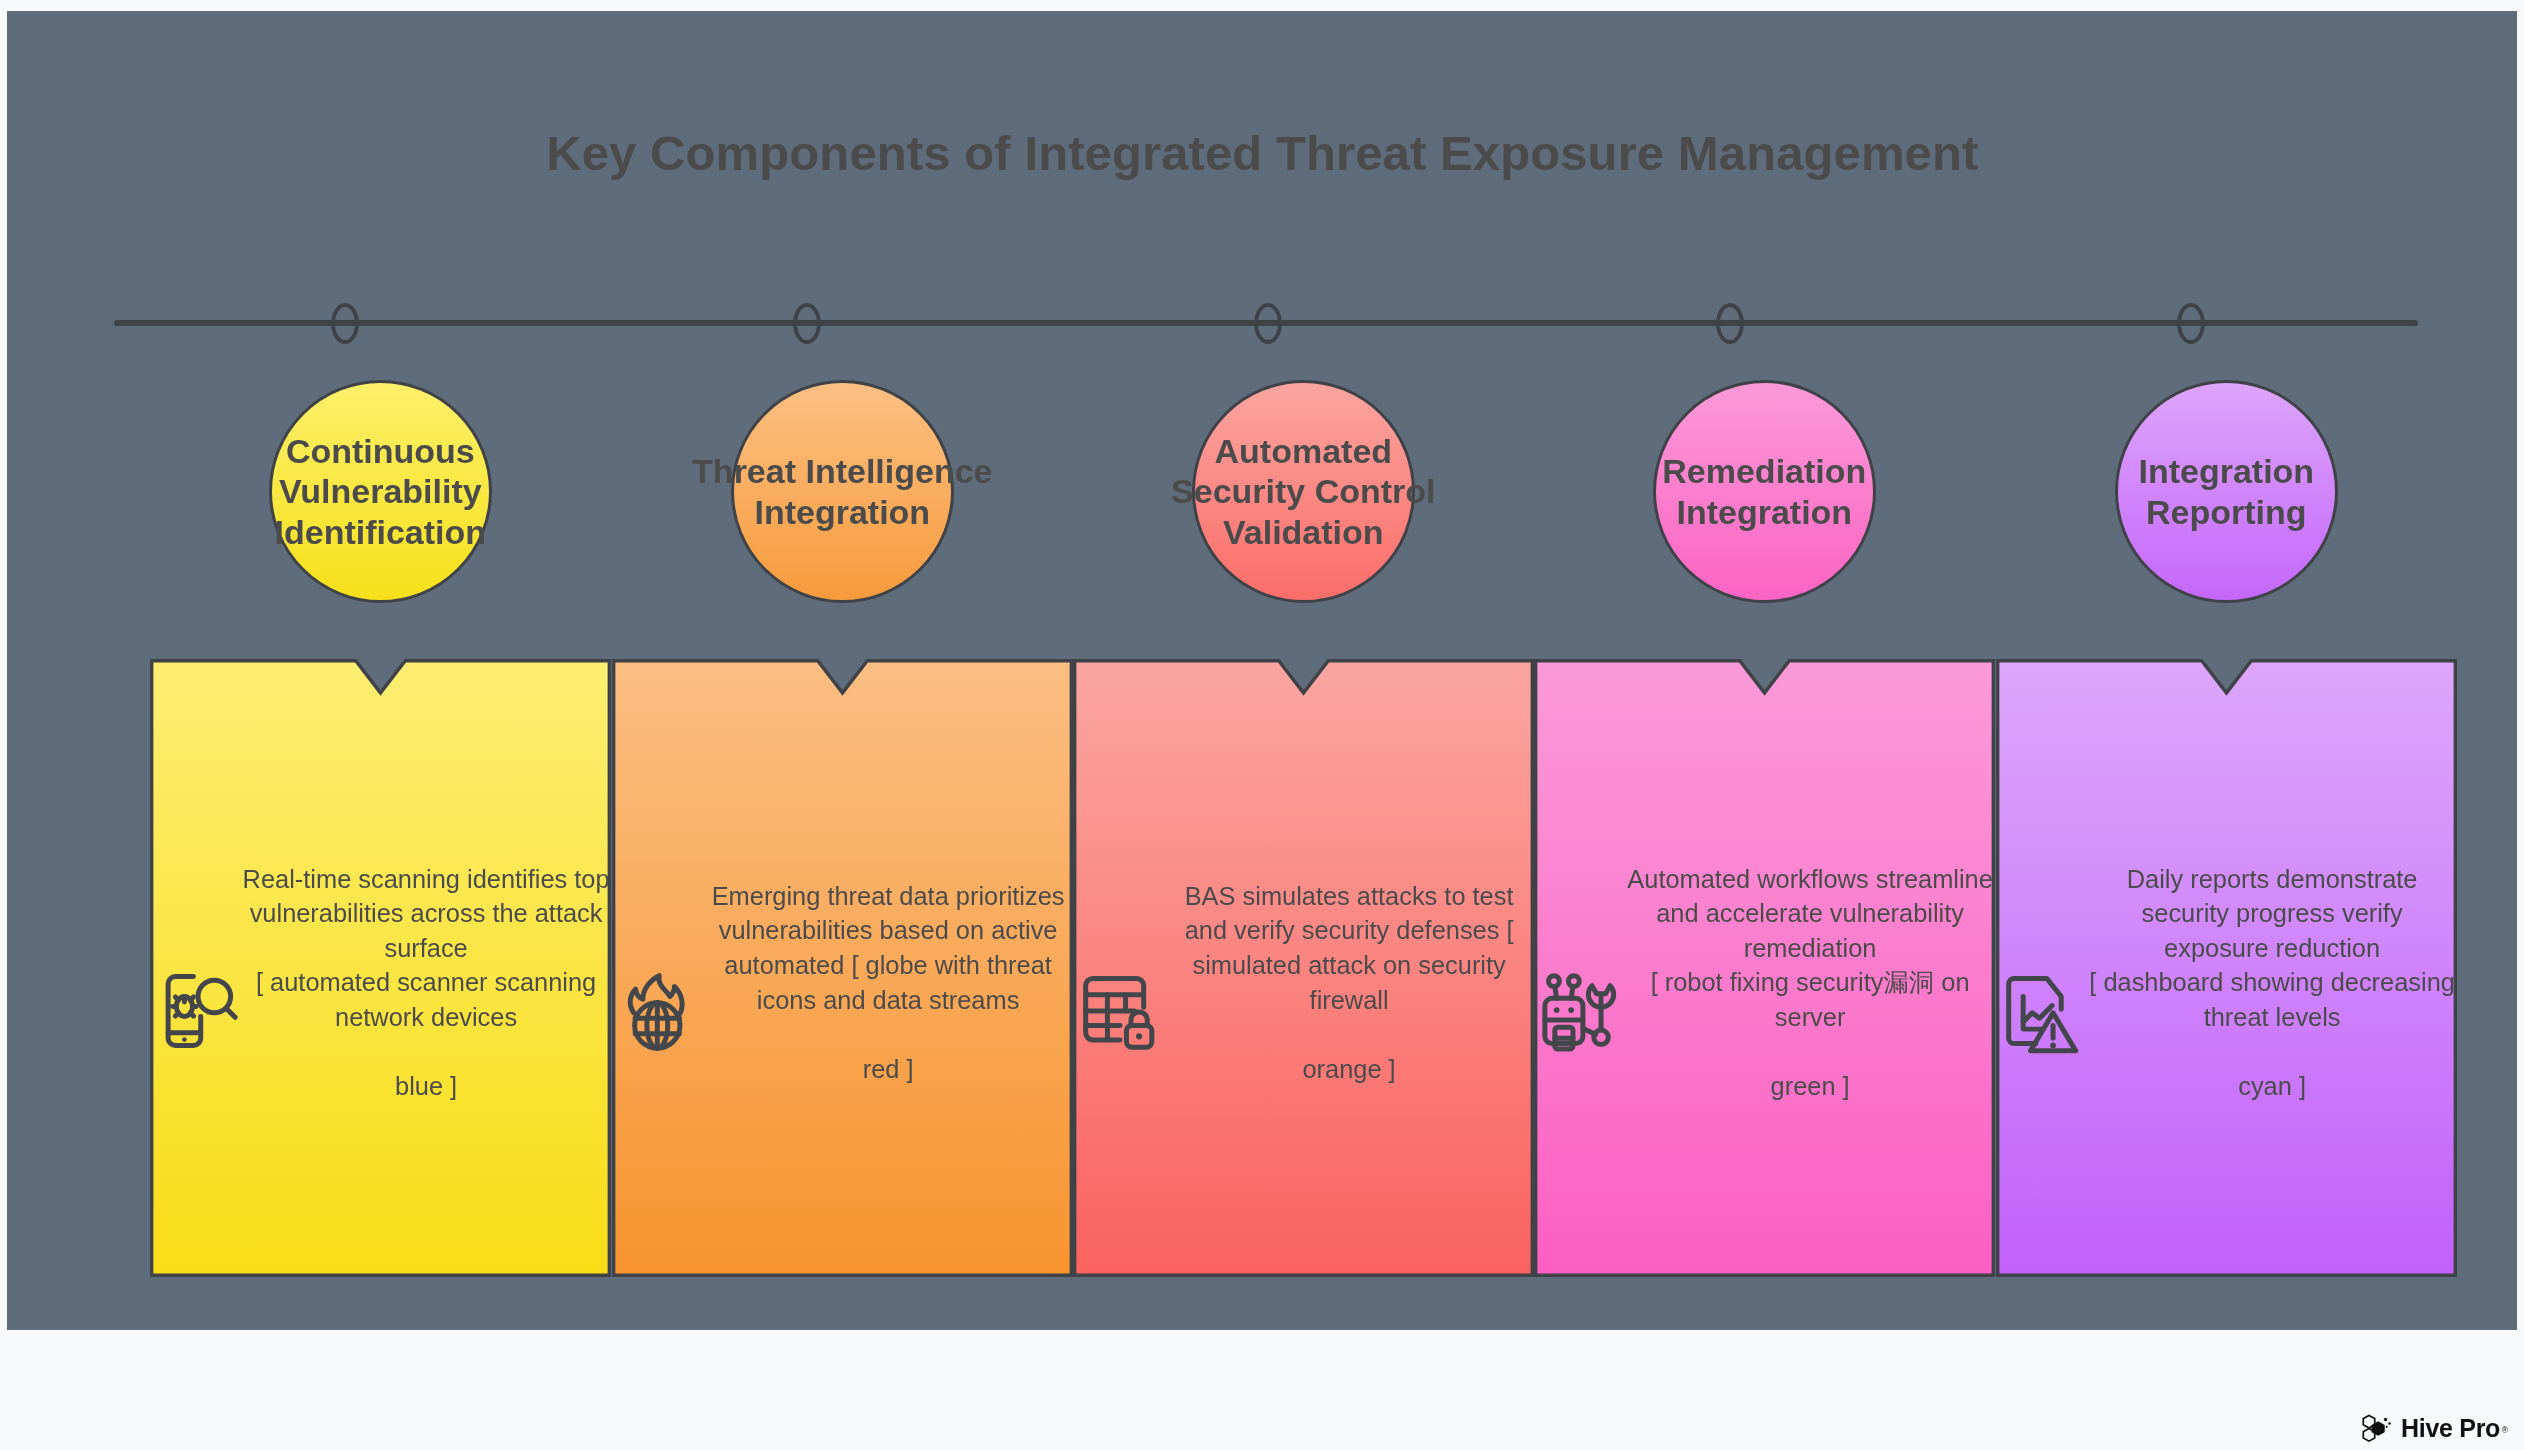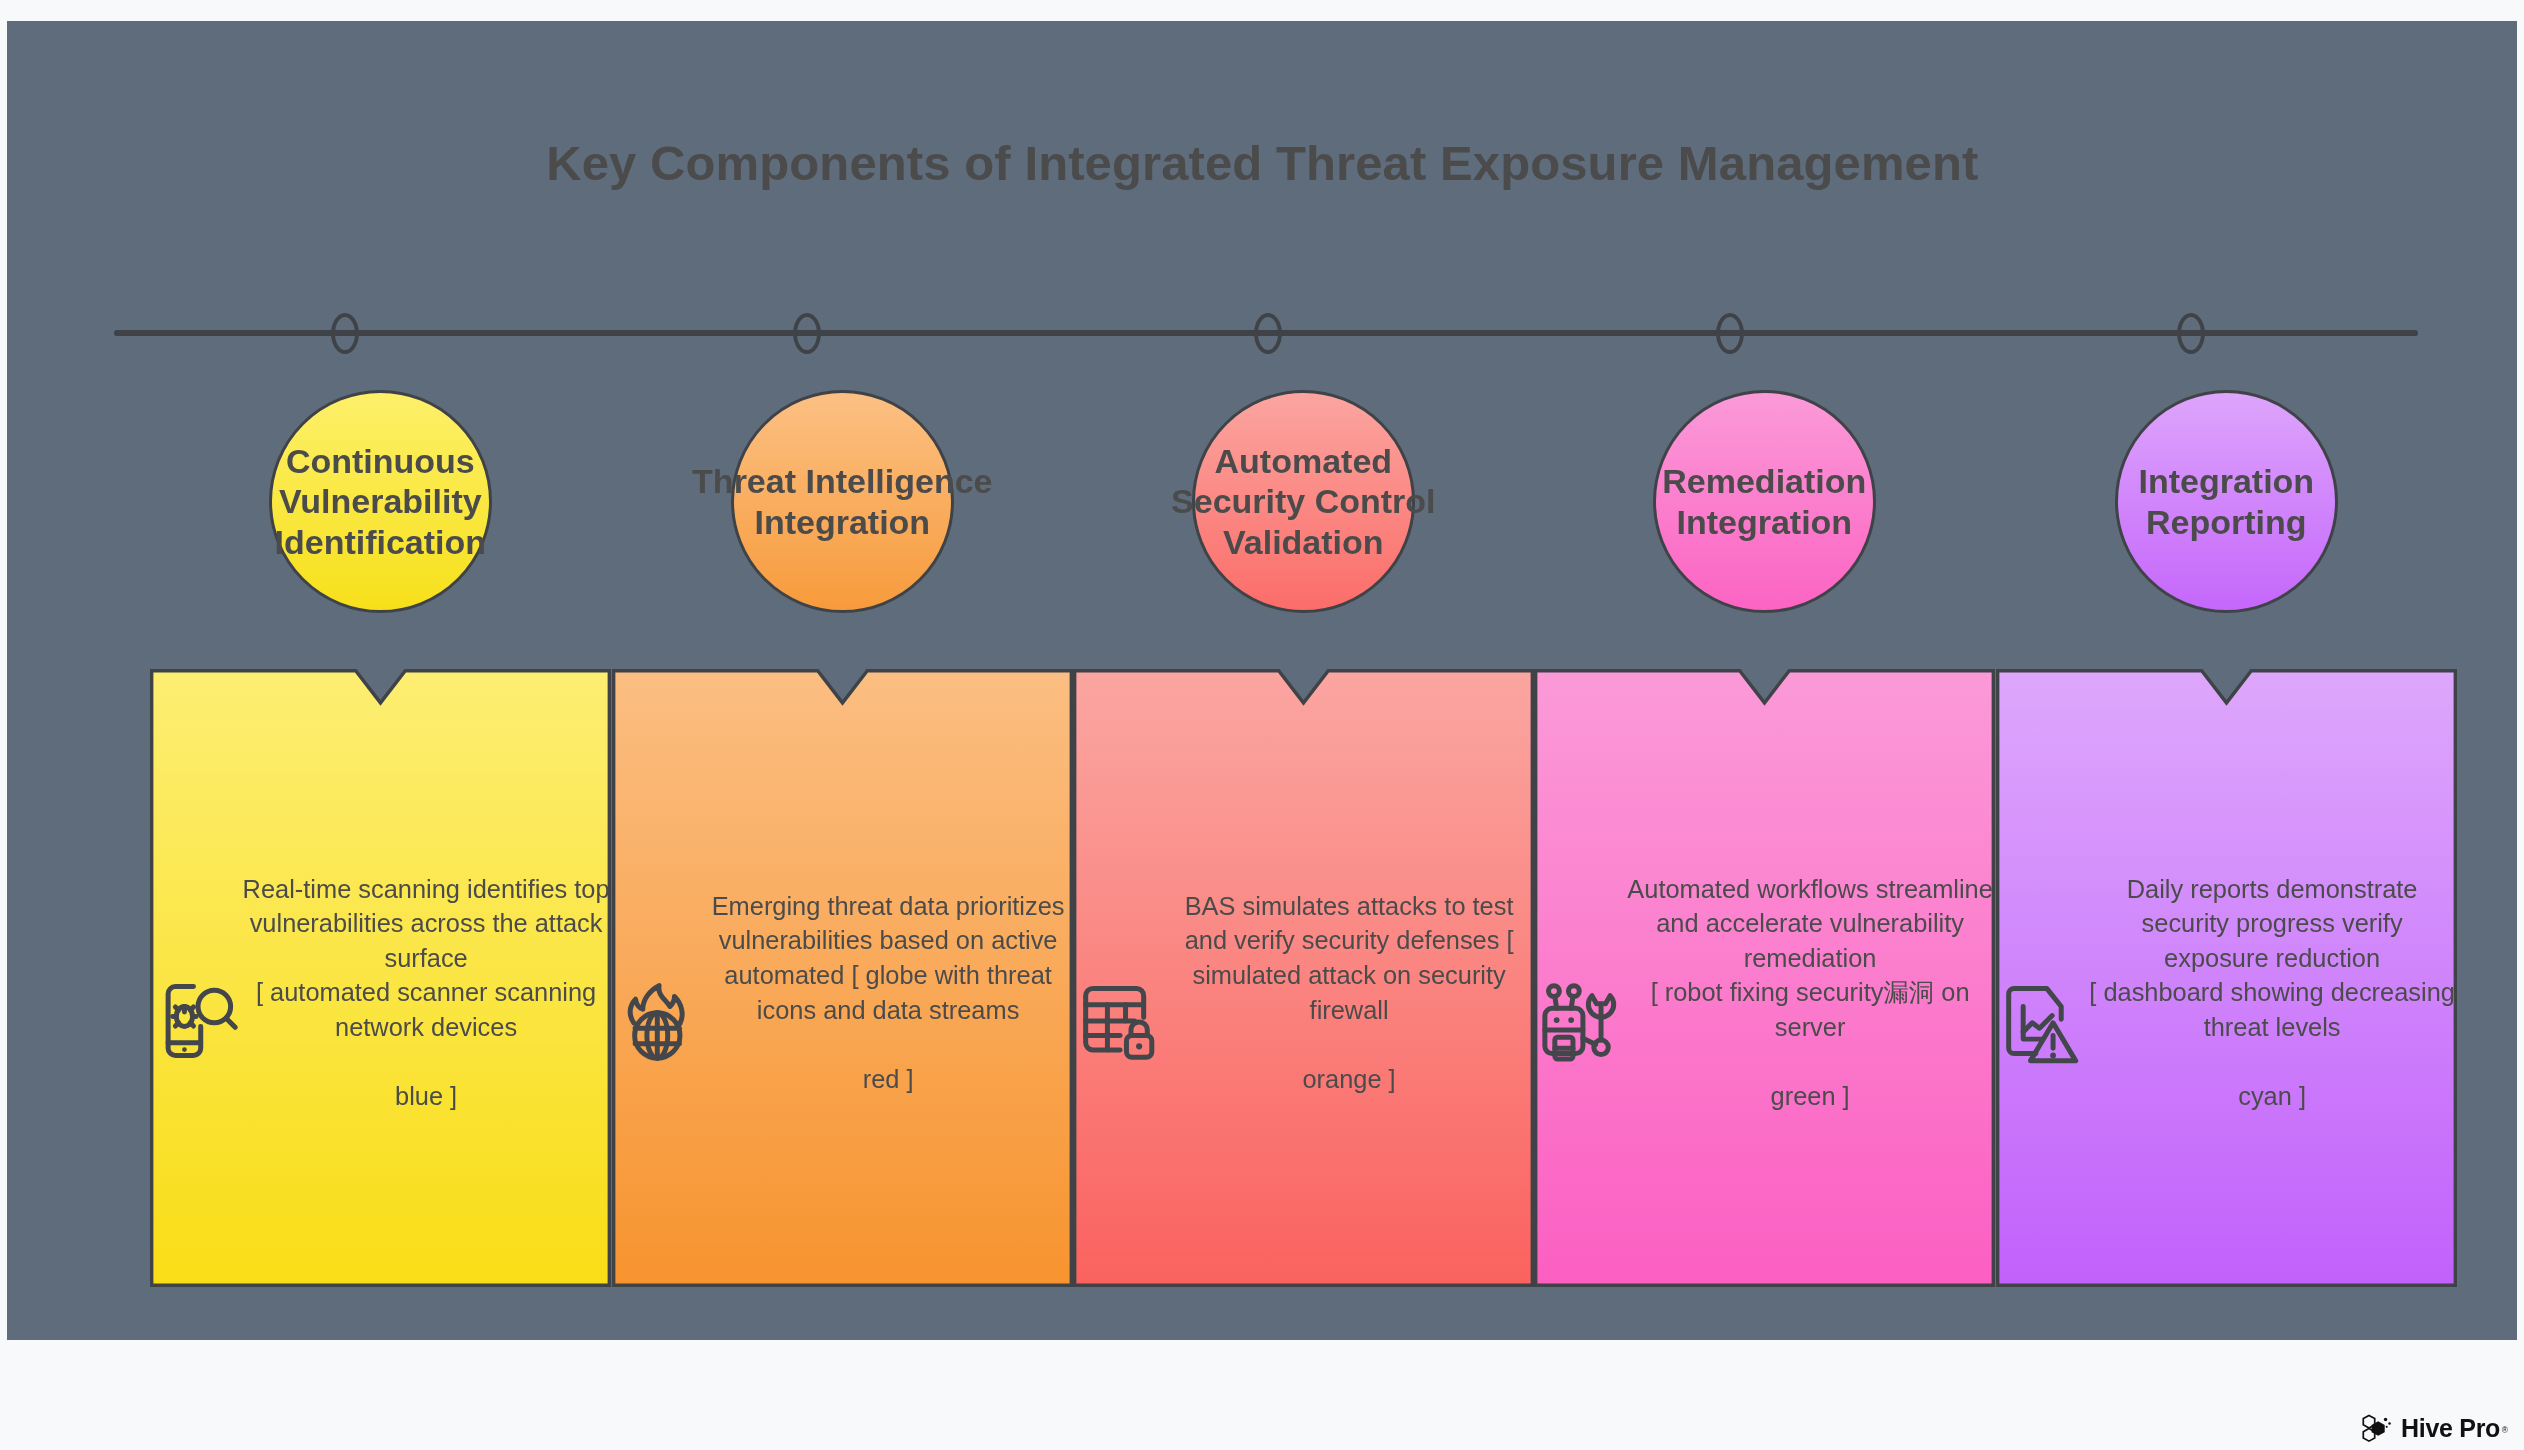--- a/index.html
+++ b/index.html
@@ -21,21 +21,21 @@
     left: 0; top: 0;
     width: 2525px;
     height: 1451px;
     background: #f8f9fb;
   }
 
   
   #slide {
     position: absolute;
     left: 7.3px;
-    top: 21px;
+    top: 11px;
     width: 2510px;
     height: 1319px;
     background: #5f6c7b;
     overflow: hidden;
   }
 
   
   #title {
     position: absolute;
     left: 0;

